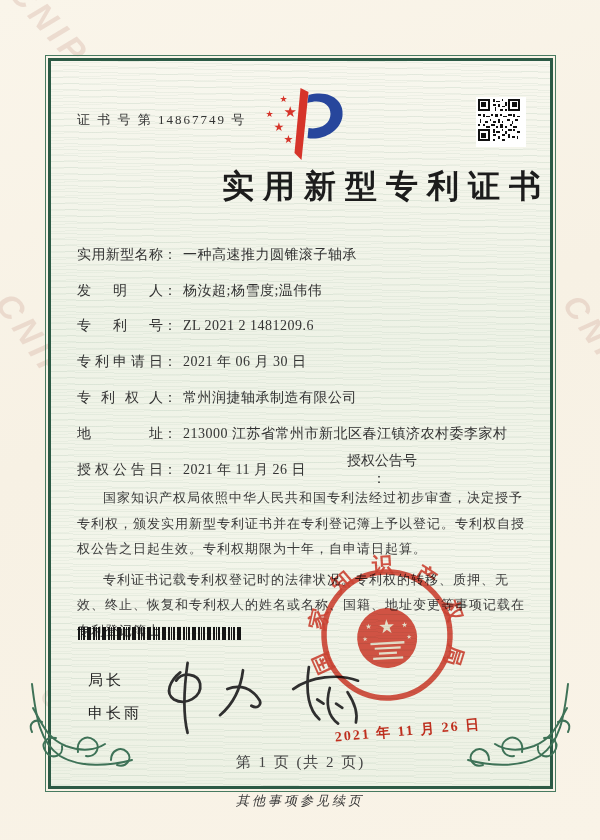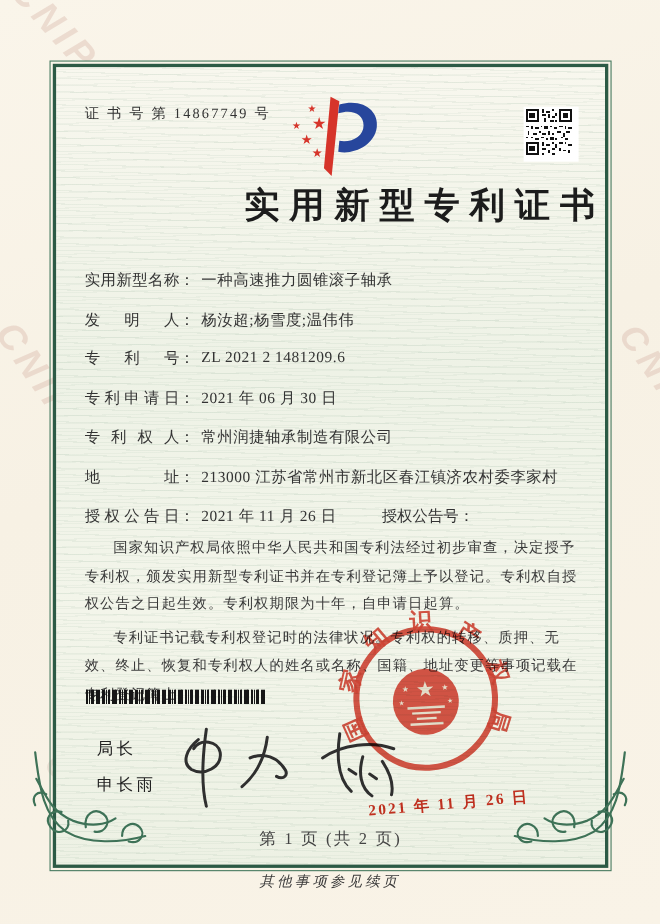--- a/index.html
+++ b/index.html
@@ -18,33 +18,33 @@
   .frame{
     position:absolute;left:48px;top:58px;width:505px;height:731px;
     border:3px solid #2c5a45;outline:1px solid #477a60;outline-offset:2px;
     box-sizing:border-box;
     background:
       repeating-linear-gradient(1.5deg,rgba(122,160,134,0.10) 0 1px,rgba(0,0,0,0) 1px 6px),
       repeating-linear-gradient(-1.5deg,rgba(122,160,134,0.07) 0 1px,rgba(0,0,0,0) 1px 7px),
       linear-gradient(180deg,#f8f7ee 0%,#eef2e6 38%,#f3f5ea 68%,#edf1e4 100%);
   }
   .inner{position:absolute;left:0;top:0;right:0;bottom:0;}
-  .cert-no{position:absolute;left:26px;top:33px;font-size:13px;letter-spacing:2px;color:#333;}
+  .cert-no{position:absolute;left:26px;top:50px;font-size:13px;letter-spacing:2px;color:#333;}
   .logo{position:absolute;left:50%;top:26px;transform:translateX(-50%);}
   .qr{position:absolute;right:24px;top:36px;width:46px;height:46px;background:#fff;padding:2px;}
   .title{
     position:absolute;left:0;right:0;top:104px;text-align:right;
     font-size:32px;font-weight:bold;letter-spacing:9px;color:#1c1c1c;
   }
   .fields{position:absolute;left:26px;right:24px;top:176px;font-size:14px;color:#333;}
   .frow{height:35.8px;display:flex;align-items:center;position:relative;}
   .lbl{display:inline-block;width:86px;text-align:justify;text-align-last:justify;}
   .colon{margin-right:6px;}
   .val{letter-spacing:0.5px;}
-  .frow .right-pair{position:absolute;left:270px;top:0;height:100%;display:flex;align-items:center;}
+  .frow .right-pair{position:absolute;left:270px;top:0;height:100%;display:flex;align-items:center;flex-direction:column;}
   .right-pair .lbl{width:auto;text-align-last:auto;}
   .legal{position:absolute;left:26px;right:22px;top:424px;font-size:13px;line-height:25.5px;
     letter-spacing:1px;color:#3a3a3a;}
   .legal p{margin:0 0 5px 0;text-indent:2em;}
   .barcode{
     position:absolute;left:27px;top:566px;width:163px;height:13px;
     background:
       repeating-linear-gradient(90deg,#161616 0 2px,rgba(0,0,0,0) 2px 5px),
       repeating-linear-gradient(90deg,#161616 0 1px,rgba(0,0,0,0) 1px 3px);
   }

